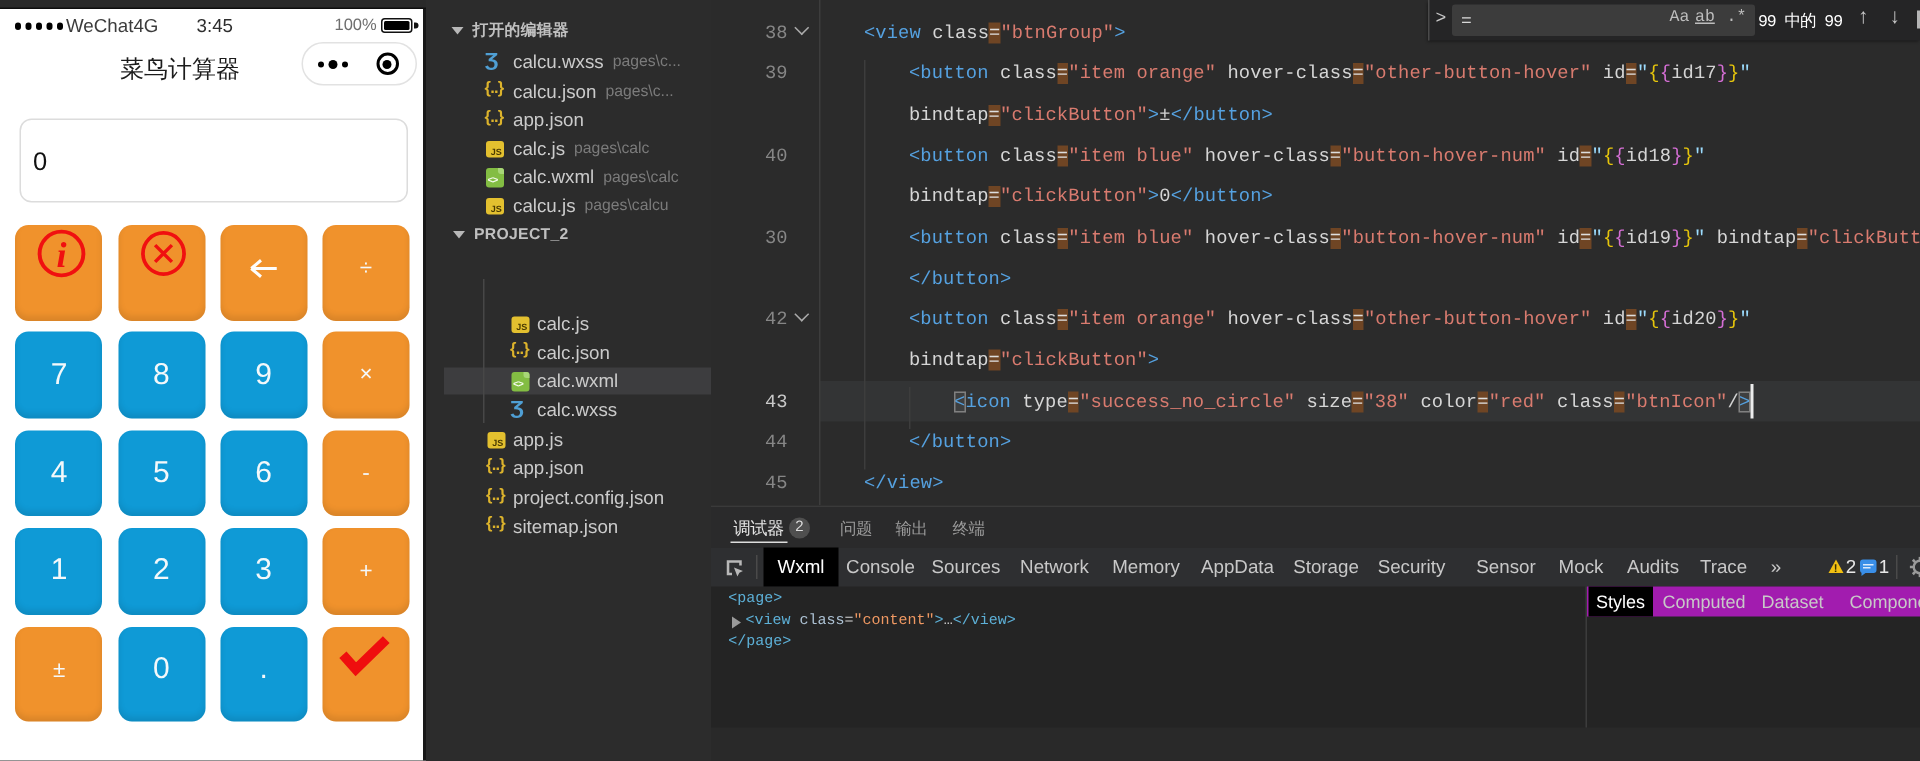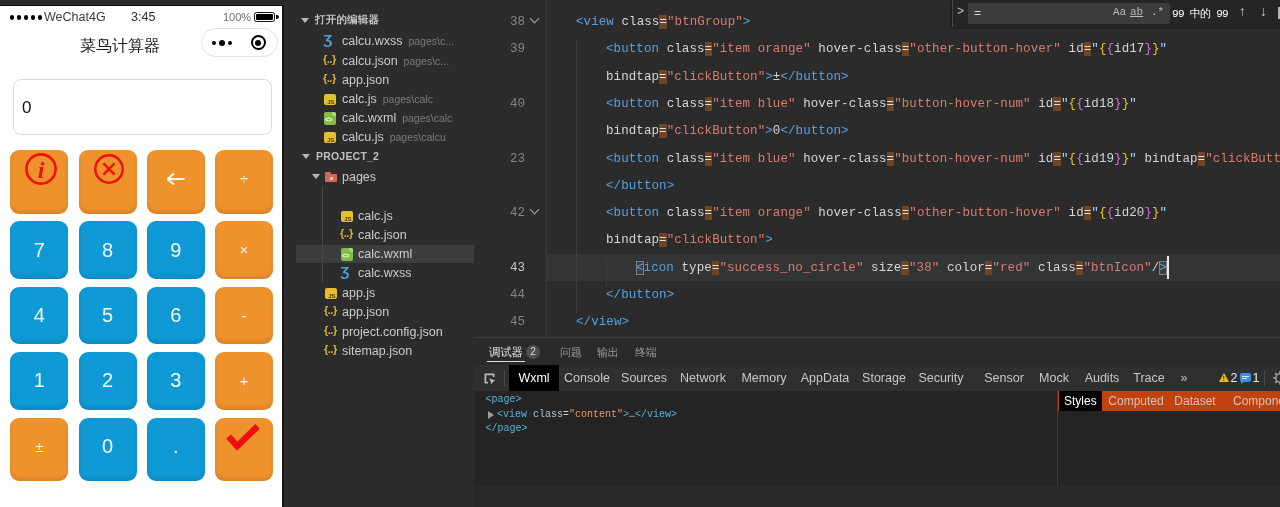--- a/index.html
+++ b/index.html
@@ -90,21 +90,21 @@
 #dbgtop { position:absolute; left:0; top:0; width:806px; height:27px; background:#2a2a2b; }
 #dbgtop .t1 { position:absolute; left:15px; top:7px; font-size:11.5px; color:#e5e5e5; letter-spacing:-0.3px; }
 #dbgtop .t1u { position:absolute; left:13px; top:22.5px; width:38px; height:1.5px; background:#dddddd; }
 #dbgtop .badge { position:absolute; left:52px; top:6.5px; width:14px; height:14px; border-radius:50%; background:#4f4f4f; color:#ddd; font-size:10px; text-align:center; line-height:14px; }
 #dbgtop .t2 { position:absolute; top:7px; font-size:11px; color:#9a9a9a; letter-spacing:-0.3px; }
 #dbgtabs { position:absolute; left:0; top:27px; width:806px; height:26px; background:#2e2f31; }
 #dbgtabs .tab { position:absolute; top:6px; font-size:12.5px; color:#c8c8c8; transform:translateX(-50%); white-space:nowrap; }
 #dbgtabs .wxml { position:absolute; left:35px; top:0; width:50px; height:26px; background:#000; color:#fff; font-size:12.5px; text-align:center; line-height:26px; }
 #dbgtabs .div { position:absolute; left:30px; top:5px; width:1px; height:16px; background:#4a4a4a; }
 #vline { position:absolute; left:583px; top:53px; width:1px; height:117px; background:#3c3c3c; }
-#stytabs { position:absolute; left:584px; top:53px; width:222px; height:20px; background:#c2410c; }
+#stytabs { position:absolute; left:584px; top:53px; width:222px; height:20px; background:#a21caf; }
 #stytabs .sty { position:absolute; left:0.8px; top:0; width:43px; height:20px; background:#000; color:#fff; font-size:12px; text-align:center; line-height:20px; }
 #stytabs .st { position:absolute; top:3px; font-size:12px; color:#c8c8c8; transform:translateX(-50%); white-space:nowrap; }
 #filterrow { position:absolute; left:584px; top:73px; width:222px; height:23px; background:#2a2a2a; border-bottom:1px solid #383838; }
 #filterrow span { position:absolute; left:7px; top:4px; font-size:12px; color:#8a8a8a; }
 .wxrow { position:absolute; font-family:"Liberation Mono", monospace; font-size:10px; line-height:14px; white-space:pre; }
 .dt { color:#5db0d7; }
 .da { color:#aec3d5; }
 .dv { color:#ef9862; }
 .dw { color:#d0d0d0; }
 .warntri { position:absolute; width:0; height:0; border-left:5.5px solid transparent; border-right:5.5px solid transparent; border-bottom:9.5px solid #f2c012; }
@@ -242,29 +242,20 @@
           <span class="ic-js"></span>
         </span>
         <span class="nm" style="margin-left:5px">calcu.js</span>
         <span class="pt">pages\calcu</span>
       </div>
   <div class="trow" style="top:146.5px;">
         <span style="width:6px"></span>
         <span class="tri" style="margin-right:6px"></span>
         <span class="thead">PROJECT_2</span>
       </div>
-  <div class="trow" style="top:167.2px;">
-        <span style="width:16px"></span>
-        <span class="tri" style="margin-right:4px"></span>
-        <span class="fold f-red">
-          <i></i>
-          <b></b>
-        </span>
-        <span class="nm" style="margin-left:4px">pages</span>
-      </div>
   <div class="trow" style="top:206.1px;">
         <span style="width:44px"></span>
         <span class="fico">
           <span class="ic-js"></span>
         </span>
         <span class="nm" style="margin-left:4px">calc.js</span>
       </div>
   <div class="trow" style="top:225.3px;">
         <span style="width:44px"></span>
         <span class="fico">
@@ -317,21 +308,21 @@
 </div>
 
 <div id="editor">
   <div id="curline"></div>
   <div class="ig" style="left:72px; top:0; height:337px;"></div>
   <div class="ig" style="left:102px; top:40px; height:273px;"></div>
   <div class="ig" style="left:132px; top:258px; height:28px;"></div>
   <div class="ln" style="top:13px;">38</div>
   <div class="ln" style="top:40.3px;">39</div>
   <div class="ln" style="top:94.9px;">40</div>
-  <div class="ln" style="top:149.5px;">23</div>
+  <div class="ln" style="top:149.5px;">30</div>
   <div class="ln" style="top:204.1px;">42</div>
   <div class="ln cur" style="top:258.7px;">43</div>
   <div class="ln" style="top:286px;">44</div>
   <div class="ln" style="top:313.3px;">45</div>
   <div class="chev" style="left:57px; top:15px;"></div>
   <div class="chev" style="left:57px; top:206px;"></div>
   <div class="crow" style="left:102px; top:13px;"><span class="t">&lt;view</span> <span class="a">class</span><span class="hl">=</span><span class="s">"btnGroup"</span><span class="t">&gt;</span></div>
   <div class="crow" style="left:132px; top:40.3px;"><span class="t">&lt;button</span> <span class="a">class</span><span class="hl">=</span><span class="s">"item orange"</span> <span class="a">hover-class</span><span class="hl">=</span><span class="s">"other-button-hover"</span> <span class="a">id</span><span class="hl">=</span><span class="q">"</span><span class="g1">{</span><span class="g2">{</span><span class="w">id17</span><span class="g2">}</span><span class="g1">}</span><span class="q">"</span></div>
   <div class="crow" style="left:132px; top:67.6px;"><span class="a">bindtap</span><span class="hl">=</span><span class="s">"clickButton"</span><span class="t">&gt;</span><span class="w">±</span><span class="t">&lt;/button&gt;</span></div>
   <div class="crow" style="left:132px; top:94.9px;"><span class="t">&lt;button</span> <span class="a">class</span><span class="hl">=</span><span class="s">"item blue"</span> <span class="a">hover-class</span><span class="hl">=</span><span class="s">"button-hover-num"</span> <span class="a">id</span><span class="hl">=</span><span class="q">"</span><span class="g1">{</span><span class="g2">{</span><span class="w">id18</span><span class="g2">}</span><span class="g1">}</span><span class="q">"</span></div>

